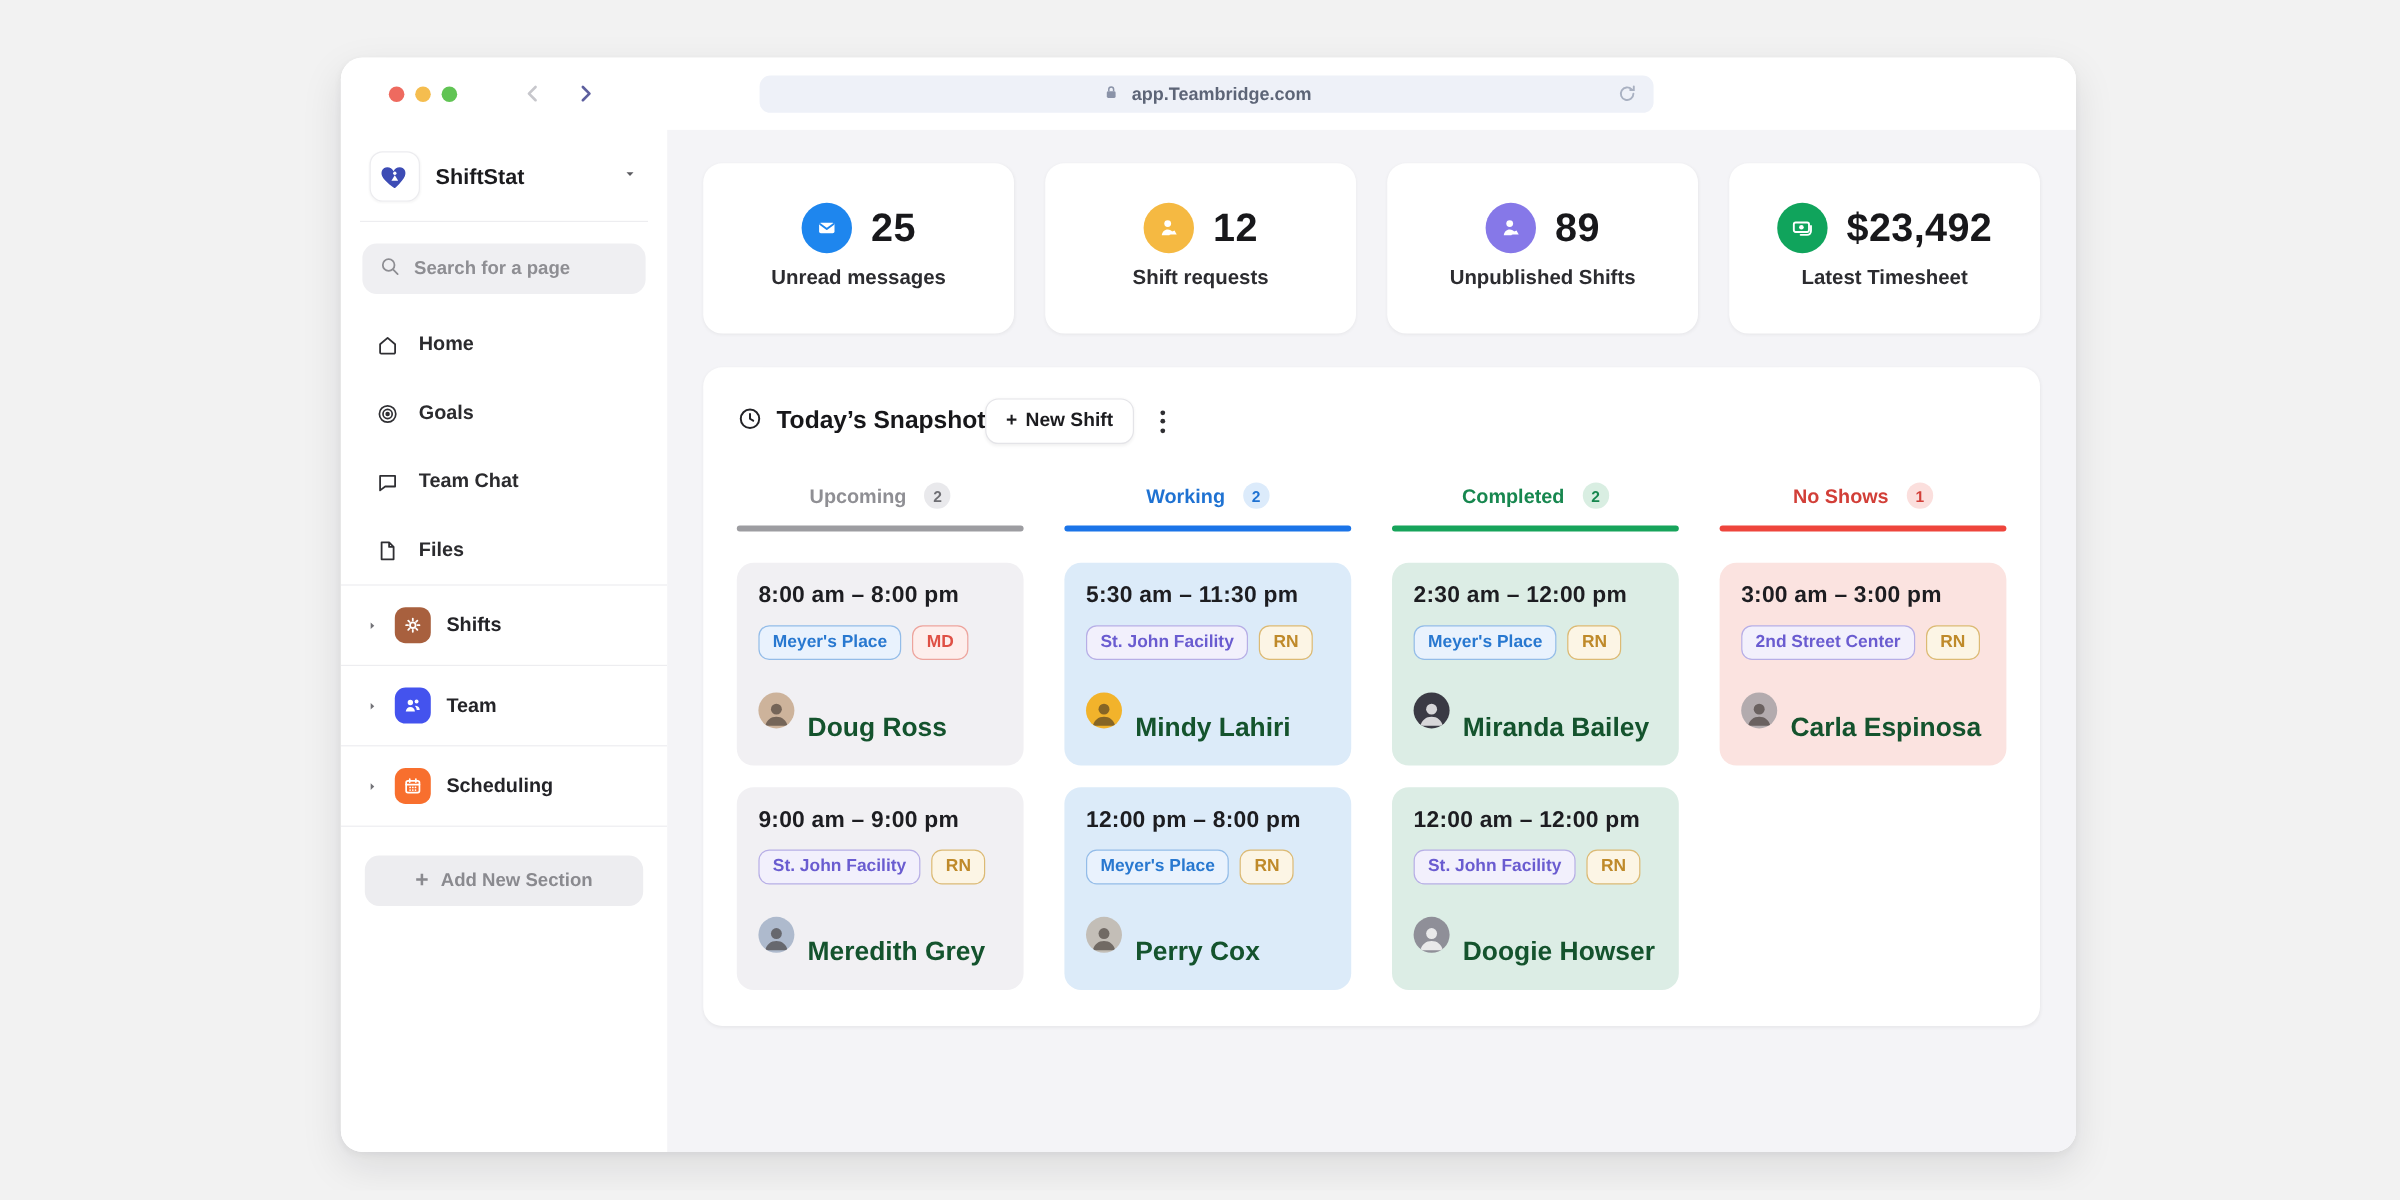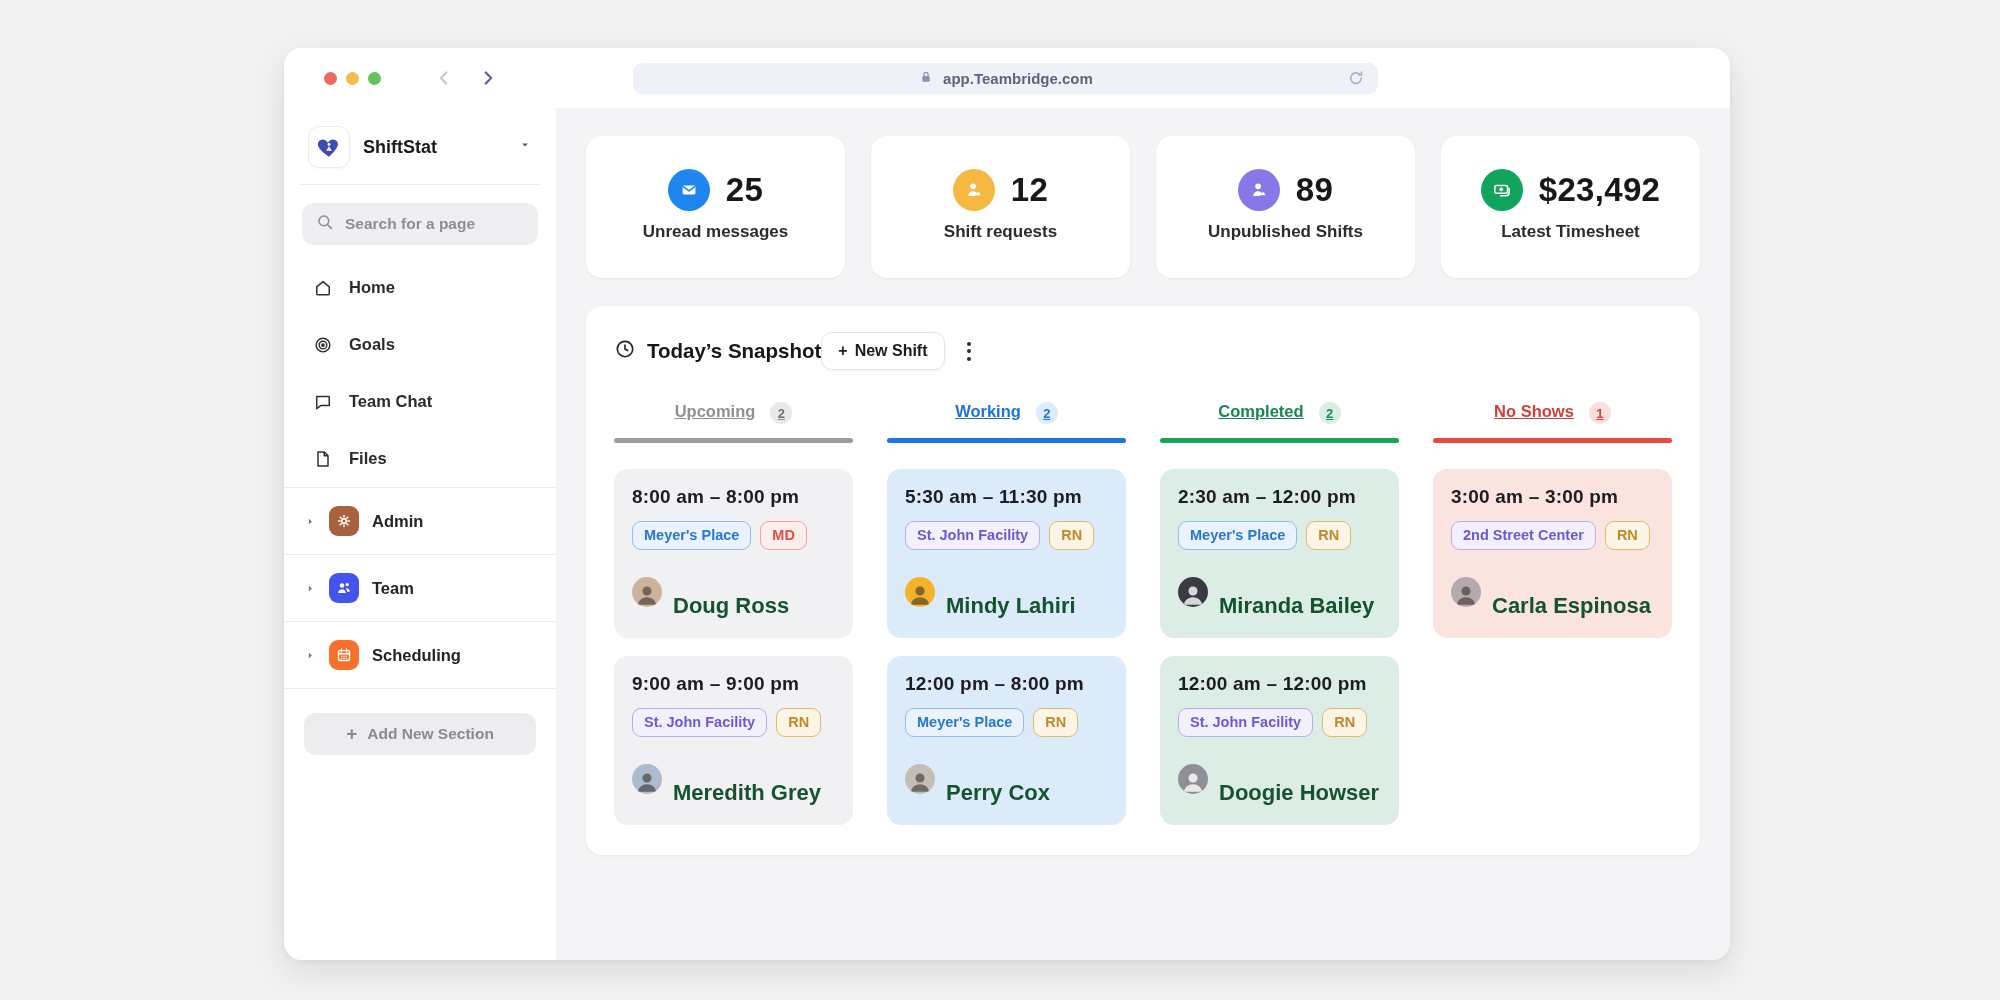--- a/index.html
+++ b/index.html
@@ -57,21 +57,21 @@
   .snap-head{display:flex;align-items:center;}
   .snap-title-wrap{display:flex;align-items:center;gap:11px;}
   .snap-title{font-size:20.5px;font-weight:700;color:#17171a;}
   .snap-actions{display:flex;align-items:center;gap:18px;}
   .new-shift{display:flex;align-items:center;gap:7px;padding:9px 16px;border:1px solid #e4e4e8;border-radius:11px;
     background:#fff;box-shadow:0 1px 3px rgba(0,0,0,.06);font-size:16px;font-weight:700;color:#1c1c1f;cursor:default;}
   .kebab{display:flex;flex-direction:column;gap:3.5px;padding:4px;}
   .kebab i{width:4px;height:4px;border-radius:50%;background:#2e2e32;display:block;}
   .tabs{margin-top:32px;display:grid;grid-template-columns:repeat(4,1fr);gap:34px;}
   .tab{display:flex;flex-direction:column;}
-  .tab-top{display:flex;align-items:flex-start;justify-content:center;gap:15px;font-size:16.5px;font-weight:700;text-decoration:underline;}
+  .tab-top{display:flex;align-items:flex-end;justify-content:center;gap:15px;font-size:16.5px;font-weight:700;}
   .badge{min-width:22px;height:22px;border-radius:50%;display:flex;align-items:center;justify-content:center;
     font-size:13px;font-weight:700;}
   .bar{margin-top:14px;height:4.5px;border-radius:3px;}
   .t-up .tab-top{color:#8f8f94}.t-up .badge{background:#e9e9ec;color:#6f6f74}.t-up .bar{background:#9d9da1}
   .t-work .tab-top{color:#1f72d2}.t-work .badge{background:#dcebfb;color:#1f72d2}.t-work .bar{background:#1b74e8}
   .t-done .tab-top{color:#17874f}.t-done .badge{background:#d9eee2;color:#17874f}.t-done .bar{background:#17a45b}
   .t-no .tab-top{color:#d23f38}.t-no .badge{background:#fbdfdd;color:#d23f38}.t-no .bar{background:#ee453c}
   .cols{margin-top:26px;display:grid;grid-template-columns:repeat(4,1fr);gap:34px;align-items:start;}
   .col{display:flex;flex-direction:column;gap:18px;}
   .shift-card{border-radius:14px;padding:17px 18px 19px;}
@@ -206,21 +206,21 @@
             <svg width="11" height="11" viewBox="0 0 24 24">
                 <path d="M8.5 6l6.5 6-6.5 6z" fill="#737378"></path>
               </svg>
           </span>
           <span class="sec-ic ic-admin">
             <svg width="18" height="18" viewBox="0 0 24 24" fill="none" stroke="#fff" stroke-width="2" stroke-linecap="round">
                 <circle cx="12" cy="12" r="3.1"></circle>
                 <path d="M12 4.6v2.1M12 17.3v2.1M4.6 12h2.1M17.3 12h2.1M6.9 6.9l1.5 1.5M15.6 15.6l1.5 1.5M17.1 6.9l-1.5 1.5M8.4 15.6l-1.5 1.5"></path>
               </svg>
           </span>
-          <span>Admin</span>
+          <span>Shifts</span>
         </div>
         <div class="divider full"></div>
         <div class="sec-row">
           <span class="caret">
             <svg width="11" height="11" viewBox="0 0 24 24">
                 <path d="M8.5 6l6.5 6-6.5 6z" fill="#737378"></path>
               </svg>
           </span>
           <span class="sec-ic ic-team">
             <svg width="18" height="18" viewBox="0 0 24 24" fill="#fff">

